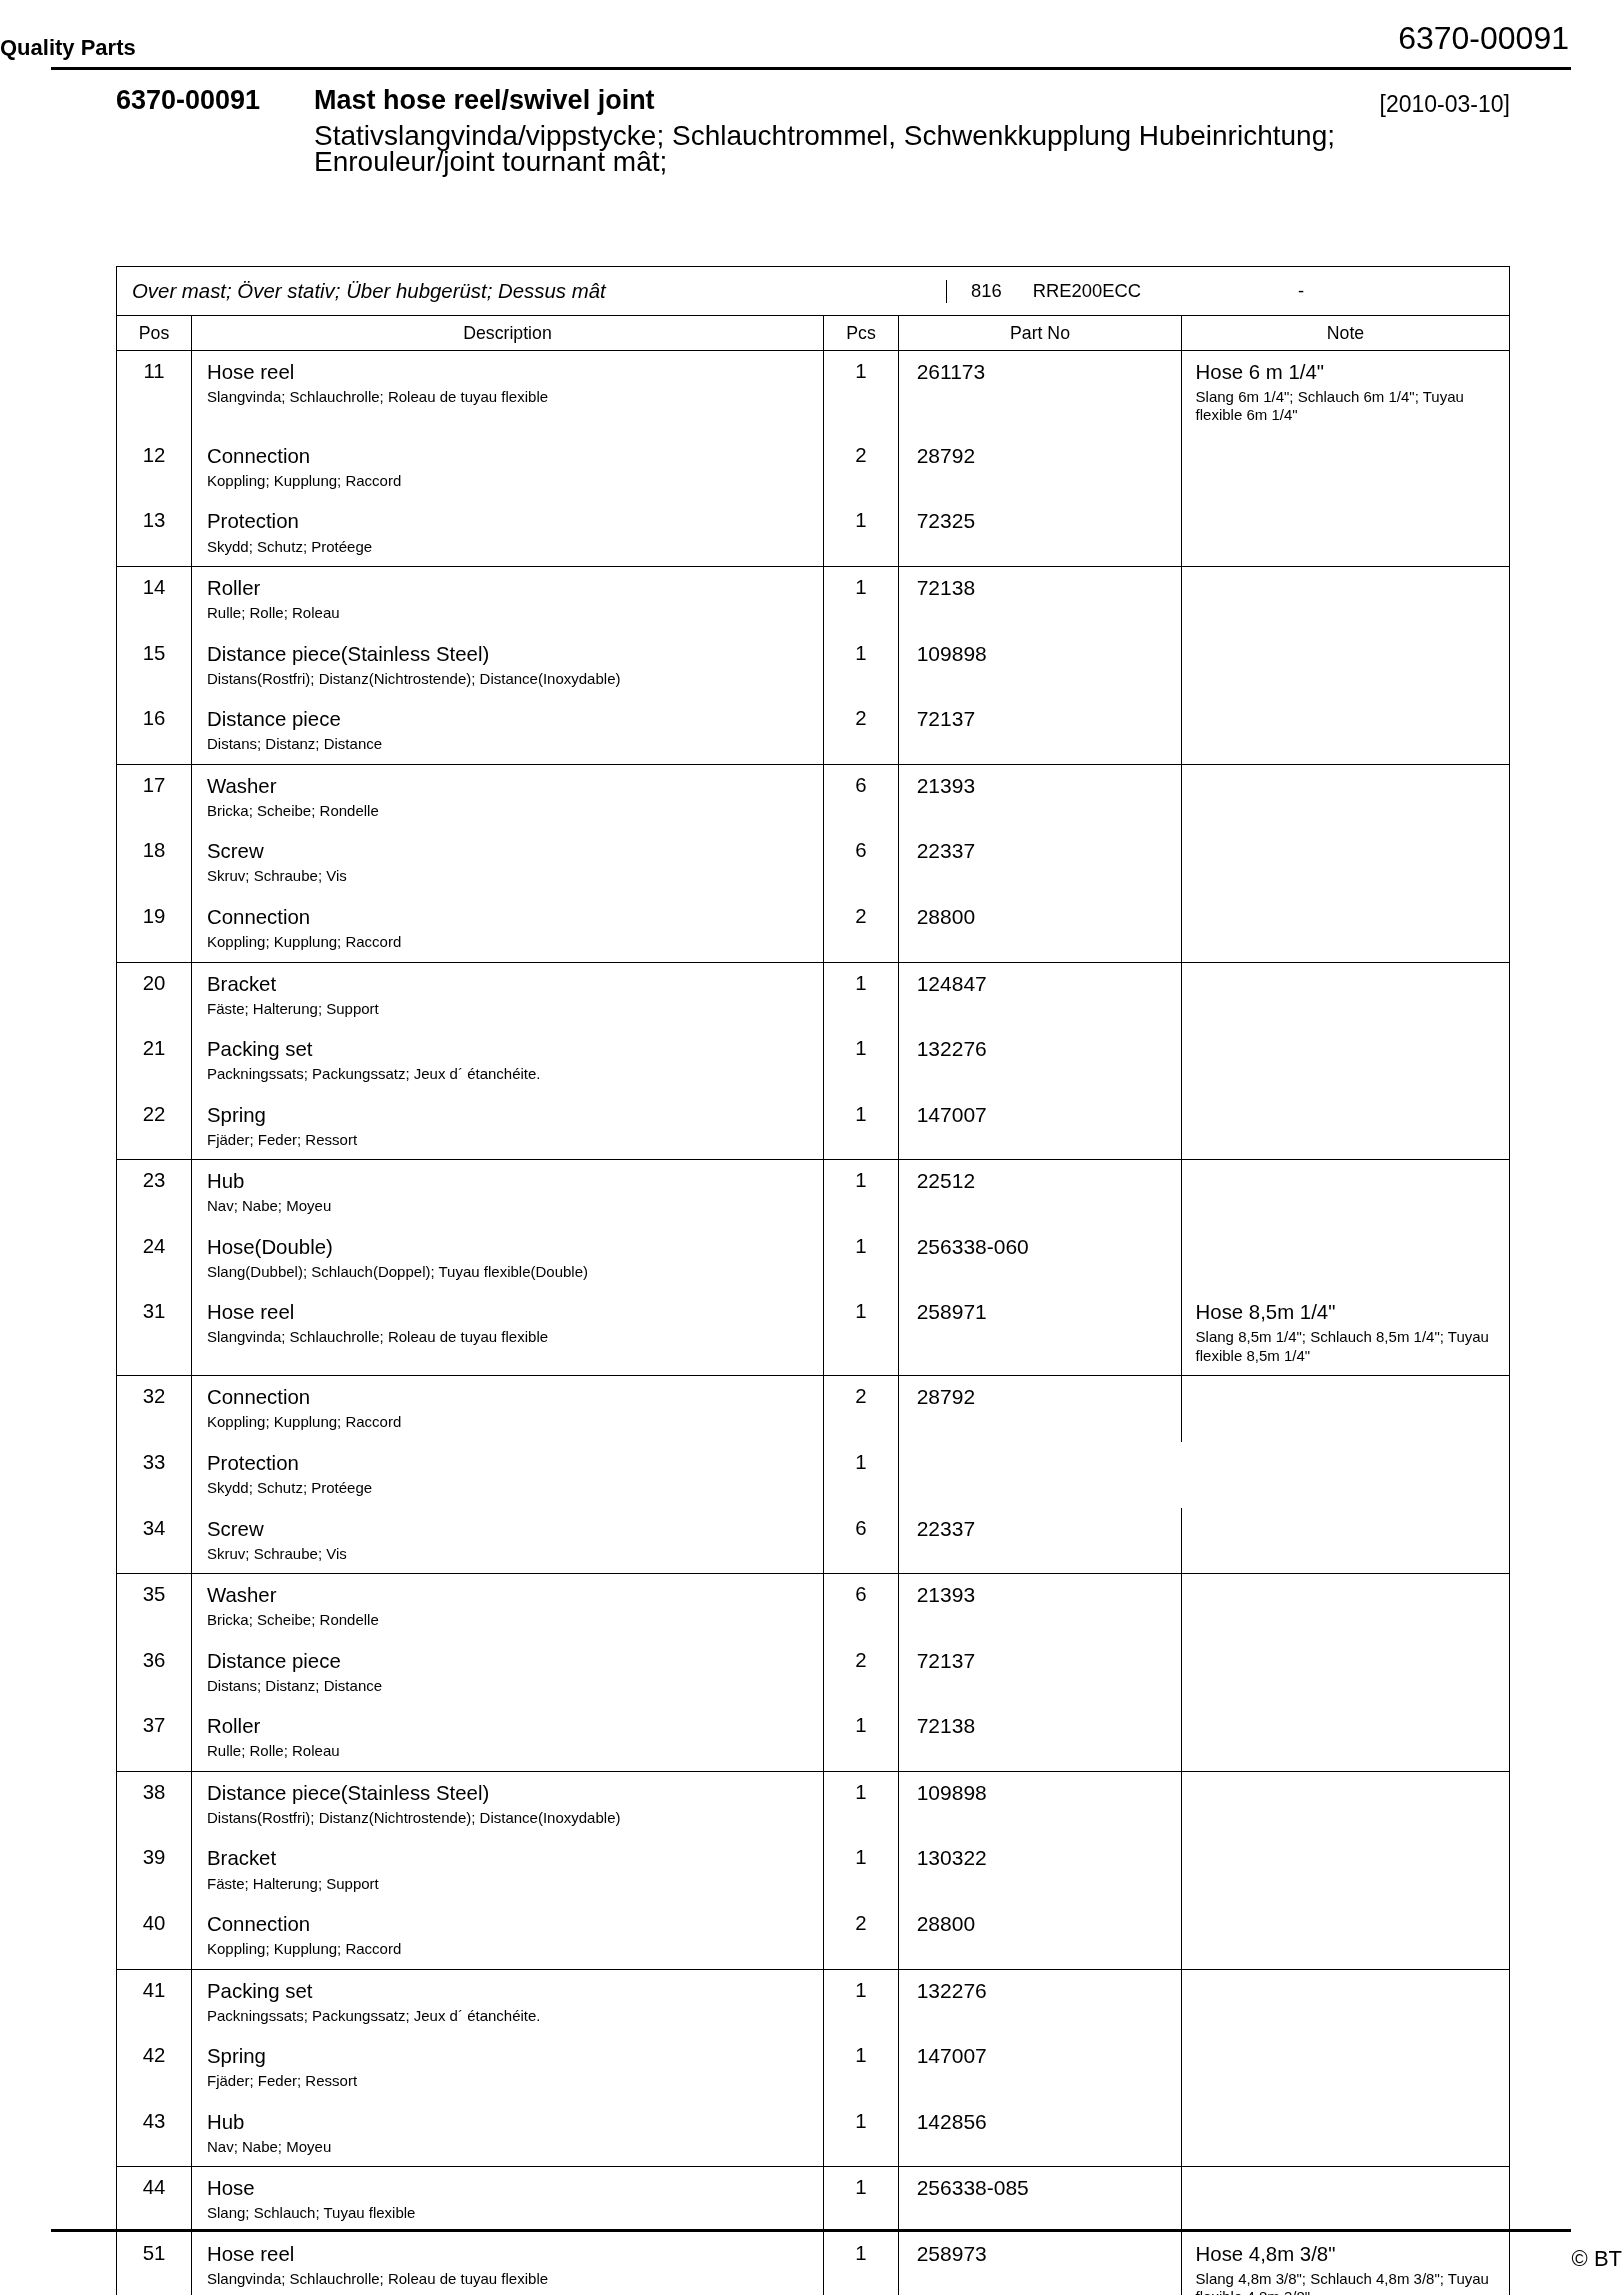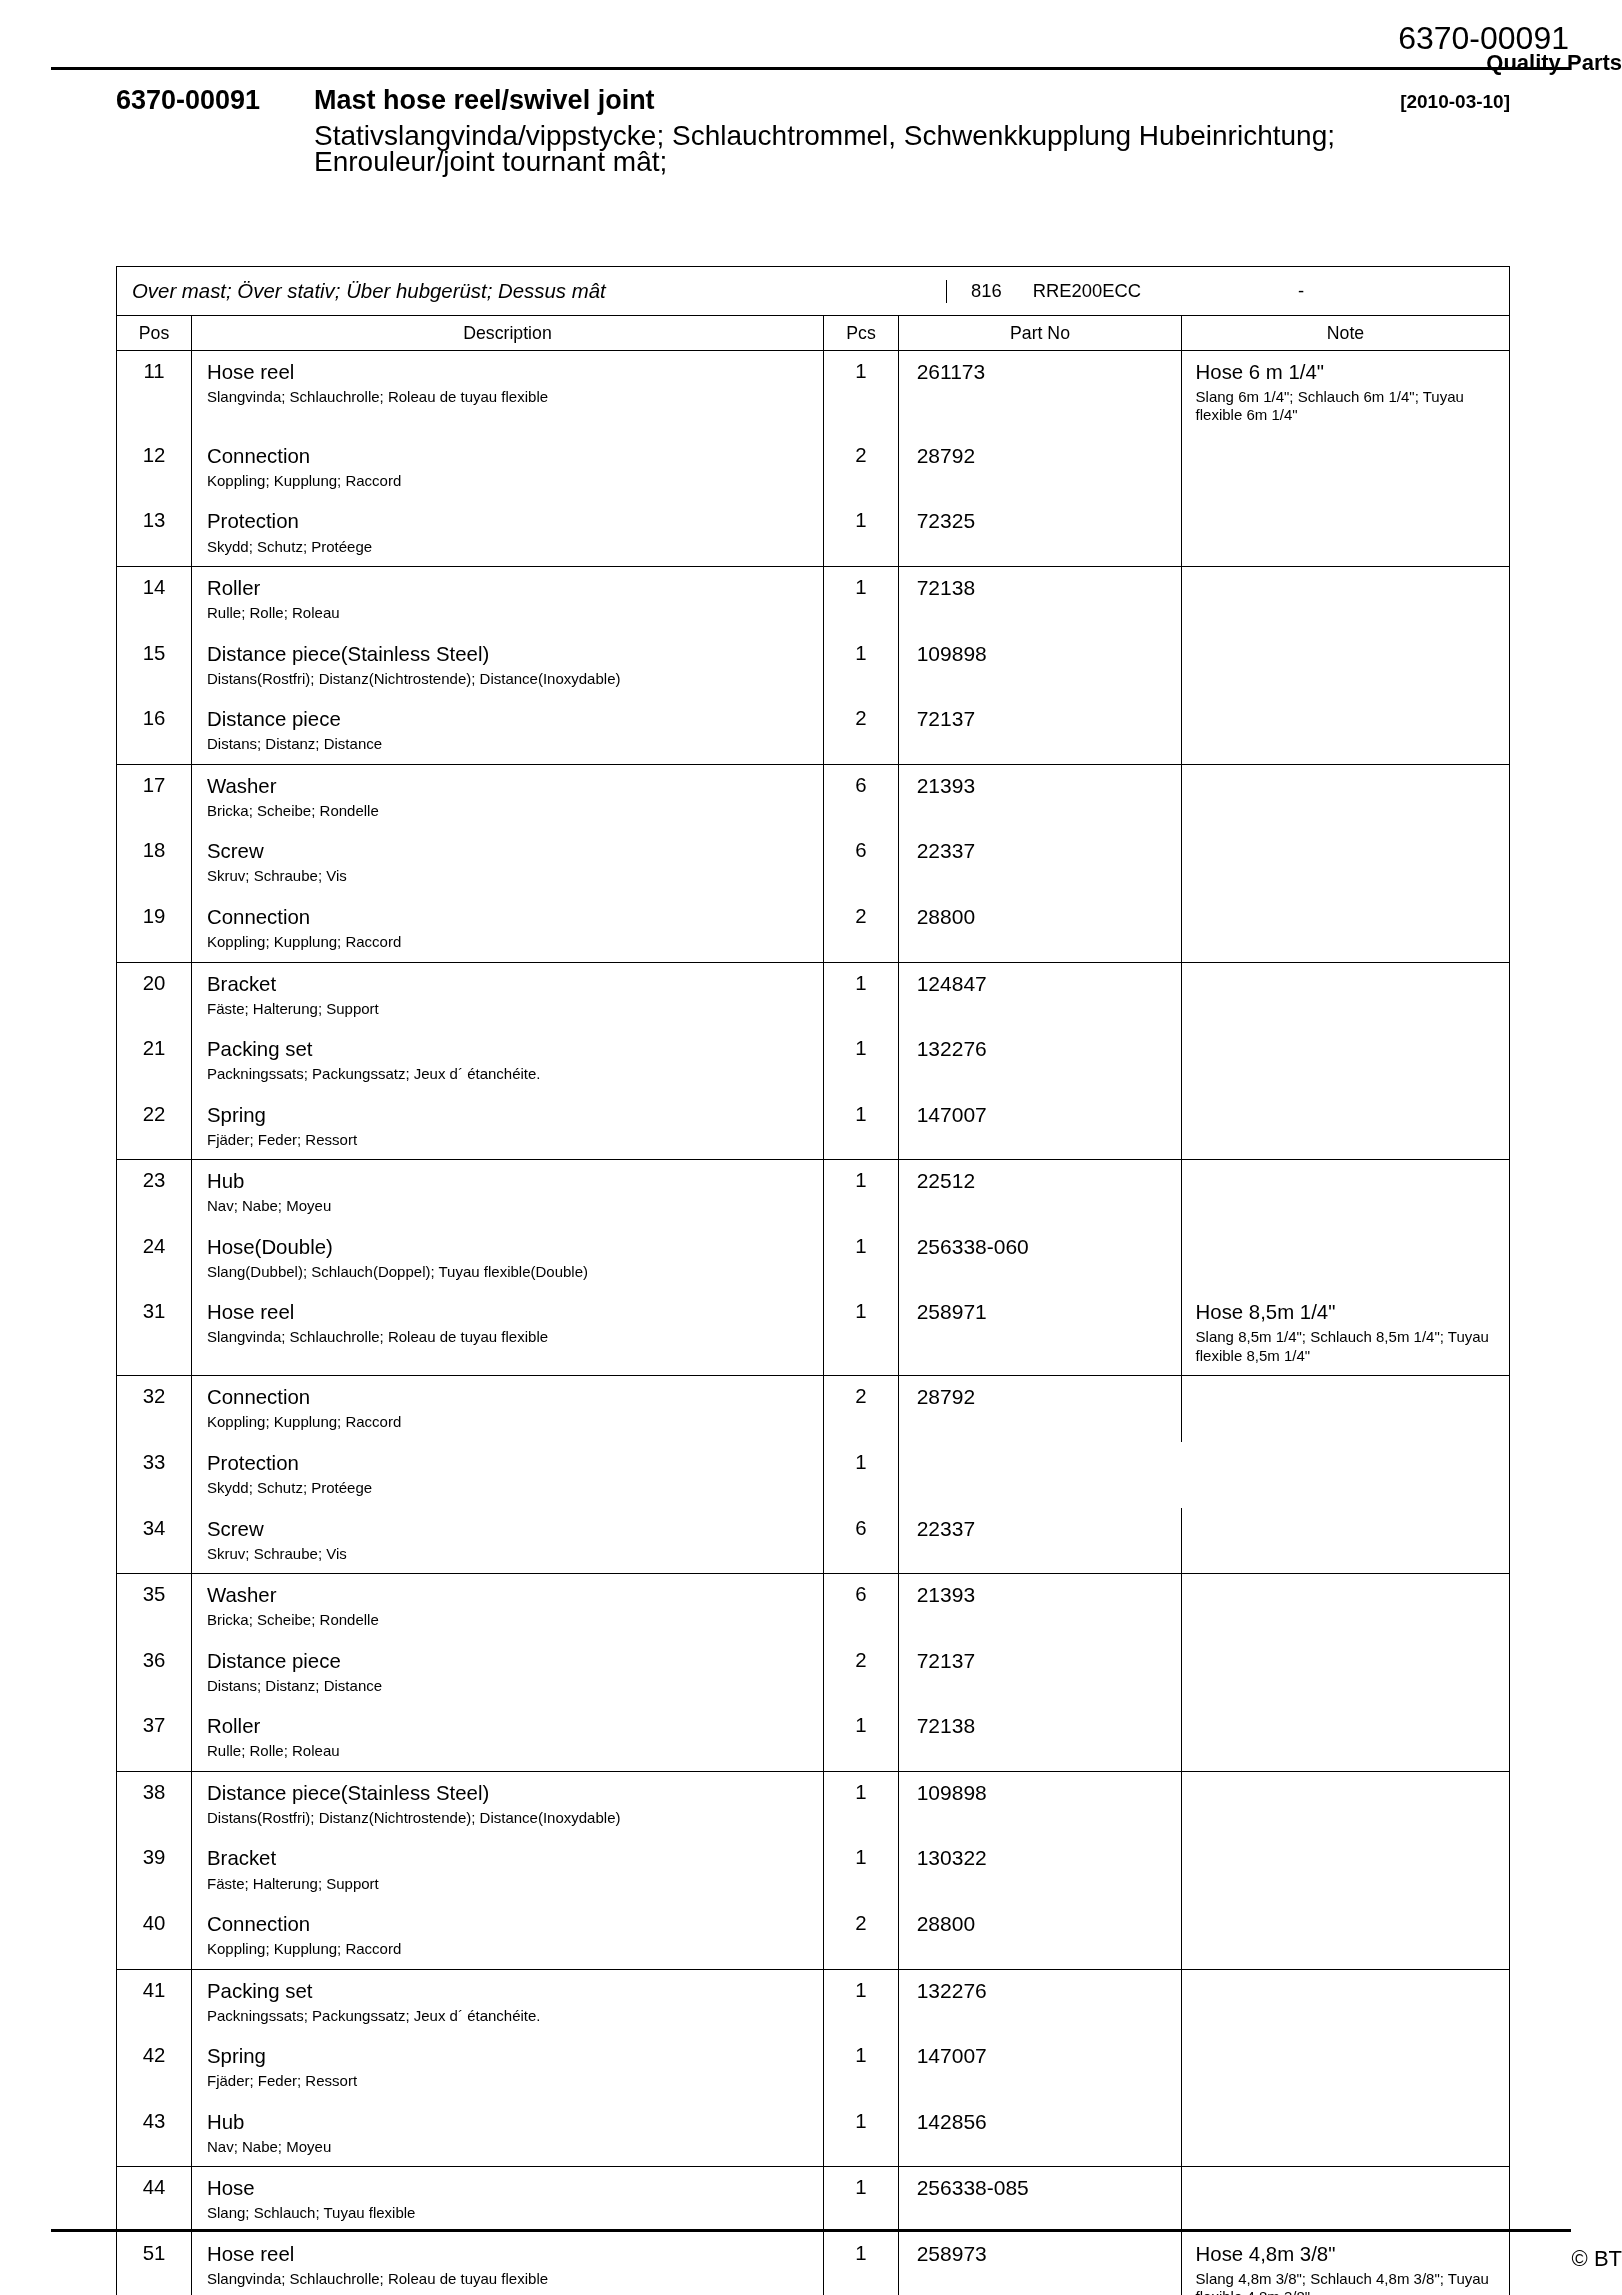--- a/index.html
+++ b/index.html
@@ -1,31 +1,31 @@
 <!DOCTYPE html>
 <html style="font-size:11px"><head>
 <meta charset="utf-8">
 <style>
   * { box-sizing: border-box; margin: 0; padding: 0; }
   html, body { background: #ffffff; }
   body { width: 1622px; height: 2295px; font-family: "Liberation Sans", sans-serif; color: #000; }
   .page { position: relative; width: 1622px; height: 2295px; background: #fff; overflow: hidden; }
 
   
-  .quality-parts { position: absolute; top: 50px; left: 0; width: 100%; text-align: right; font-weight: bold; font-size: 22px; }
+  .quality-parts { position: absolute; top: 35px; left: 0; width: 100%; text-align: left; font-weight: bold; font-size: 22px; }
   .doc-number-top { position: absolute; top: 20.4px; right: 53px; font-size: 32px; font-weight: normal; }
   .top-rule { position: absolute; top: 67px; left: 51px; right: 51px; border-top: 3.4px solid #000; }
 
   
   .title-block { position: absolute; top: 85px; left: 116px; right: 112px; display: flex; align-items: flex-start; }
   .doc-no { flex: 0 0 198px; font-size: 27px; font-weight: bold; }
   .title-wrap { flex: 1 1 auto; }
   .page-title { font-size: 27px; font-weight: bold; }
   .page-subtitle { font-size: 28px; line-height: 26px; margin-top: 6.8px; max-width: 1145px; }
-  .date { flex: 0 0 auto; font-size: 19px; font-weight: bold; padding-top: 5.5px; }
+  .date { flex: 0 0 auto; font-size: 23px; font-weight: normal; padding-top: 5.5px; }
 
   
   .parts-table { position: absolute; top: 266px; left: 116px; width: 1394px; border: 1.4px solid #000; }
   .section-header { display: flex; border-bottom: 1.4px solid #000; height: 49px; align-items: center; }
   .section-title { flex: 0 0 830px; border-right: 1.4px solid #000; display: flex; align-items: center; padding-left: 15px; font-style: italic; font-size: 20.4px; }
   .section-right { flex: 1 1 auto; display: flex; align-items: center; padding-left: 24px; font-size: 18.4px; }
   .section-code { margin-right: 31px; }
   .section-dash { margin-left: 157px; }
 
   .grid-cols { display: grid; grid-template-columns: 75px 632px 75px 283px 1fr; }

